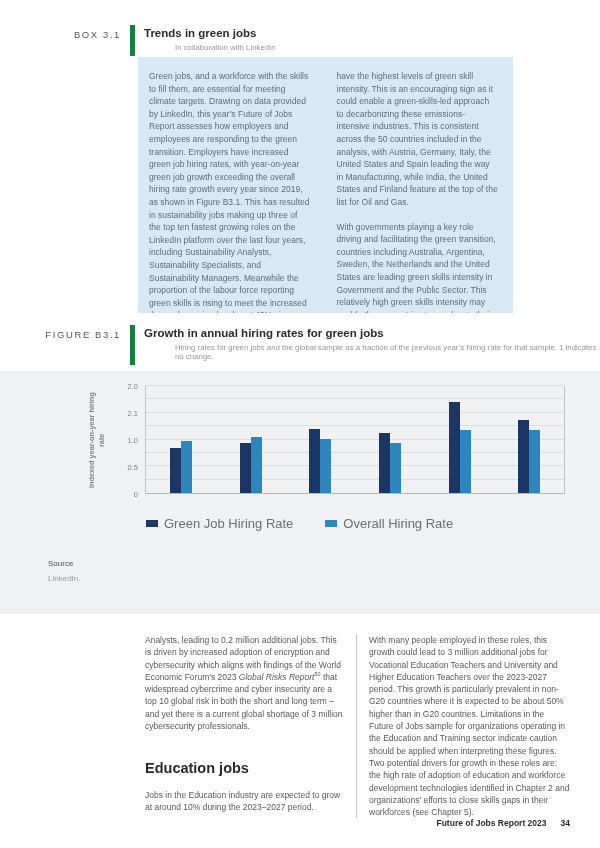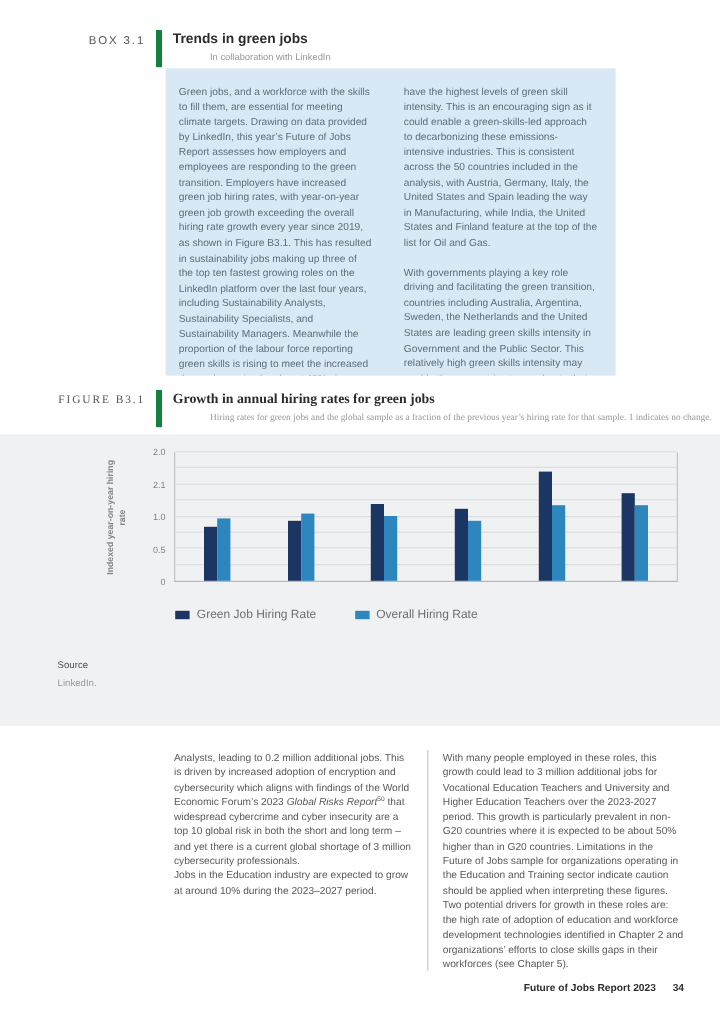--- a/index.html
+++ b/index.html
@@ -12,21 +12,21 @@
   
   .section-header { display:flex; align-items:stretch; }
   .section-label {
     flex:0 0 130px; text-align:right; padding:4px 9px 0 0;
     font-size:9.5px; letter-spacing:1.6px; color:#55565a; white-space:nowrap;
   }
   .section-head-text { border-left:5px solid #15803d; padding:2px 0 4px 9px; flex:1; }
   .section-title { font-size:11.5px; font-weight:bold; color:#2b2b2d; }
   .section-subtitle { font-size:7.8px; color:#949699; margin-top:4px;padding-left:31px; }
   .box-header { margin-top:25px; }
-  .figure-header { margin-top:12px;font-family:Liberation Serif, serif; }
+  .figure-header { margin-top:12px; }
   
   .blue-box {
     margin-left:138px; width:375px; height:256px; margin-top:1px;
     background:#d9e8f5; padding:13px 15px 10px 11px;
     display:flex; gap:26px; overflow:hidden;
   }
   .blue-col { flex:1; font-size:8.5px; line-height:12.6px; color:#5b6e7c; }
   .blue-col p + p { margin-top:12px; }
   
   .band {
@@ -49,21 +49,21 @@
     position:relative; width:420px; height:108px;
     border-left:1px solid #c2c3c5; border-right:1px solid #c2c3c5; border-bottom:1px solid #b7b8ba;
     display:flex; align-items:flex-end;
   }
   .gridline { position:absolute; left:0; right:0; height:1px; background:#dcddde; }
   .bar-group { position:relative; flex:1; height:100%; display:flex; align-items:flex-end; justify-content:center; }
   .bar { width:11px; }
   .x-labels { display:flex; width:420px; margin-left:145px; margin-top:9px; }
   .xlabel { flex:1; text-align:center; font-size:7.5px; color:#808285; }
   .legend { display:flex; gap:32px; margin:22px 0 0 146px; align-items:center; }
-  .legend-item { display:flex; align-items:center; gap:6px; font-size:10px; color:#6d6e71; }
+  .legend-item { display:flex; align-items:center; gap:6px; font-size:13px; color:#6d6e71; }
   .swatch { width:12px; height:7px; display:inline-block; }
   .source-block { position:absolute; left:48px; top:188px; }
   .source-label { font-size:8px; color:#4d4e52; }
   .source-value { font-size:8px; color:#97999c; margin-top:6px; }
   
   .body-cols { display:flex; margin:20px 0 0 145px; width:425px; }
   .body-col { font-size:8.5px; line-height:12.3px; color:#58595b; }
   .body-col.left { width:212px; padding-right:12px; border-right:1px solid #c7c8ca; }
   .body-col.right { width:213px; padding-left:12px; }
   .body-col sup { font-size:5.5px; vertical-align:super; line-height:0; }
@@ -160,20 +160,21 @@
       </div>
     <div class="source-block">
       <div class="source-label">Source</div>
       <div class="source-value">LinkedIn.</div>
     </div>
   </div>
 
   <div class="body-cols">
     <div class="body-col left">
       <p><span>Analysts, leading to 0.2 million additional jobs. This is driven by increased adoption of encryption and cybersecurity which aligns with findings of the World Economic Forum’s 2023 </span><i>Global Risks Report</i><sup>50</sup><span> that widespread cybercrime and cyber insecurity are a top 10 global risk in both the short and long term – and yet there is a current global shortage of 3 million cybersecurity professionals.</span></p>
+      <h2 class="edu-heading">Education jobs</h2>
       <p>Jobs in the Education industry are expected to grow at around 10% during the 2023–2027 period.</p>
     </div>
     <div class="body-col right">
       <p>With many people employed in these roles, this growth could lead to 3 million additional jobs for Vocational Education Teachers and University and Higher Education Teachers over the 2023-2027 period. This growth is particularly prevalent in non-G20 countries where it is expected to be about 50% higher than in G20 countries. Limitations in the Future of Jobs sample for organizations operating in the Education and Training sector indicate caution should be applied when interpreting these figures. Two potential drivers for growth in these roles are: the high rate of adoption of education and workforce development technologies identified in Chapter 2 and organizations’ efforts to close skills gaps in their workforces (see Chapter 5).</p>
     </div>
   </div>
 
   <div class="footer">
     <span>Future of Jobs Report 2023</span><span class="page-num">34</span>
   </div>

